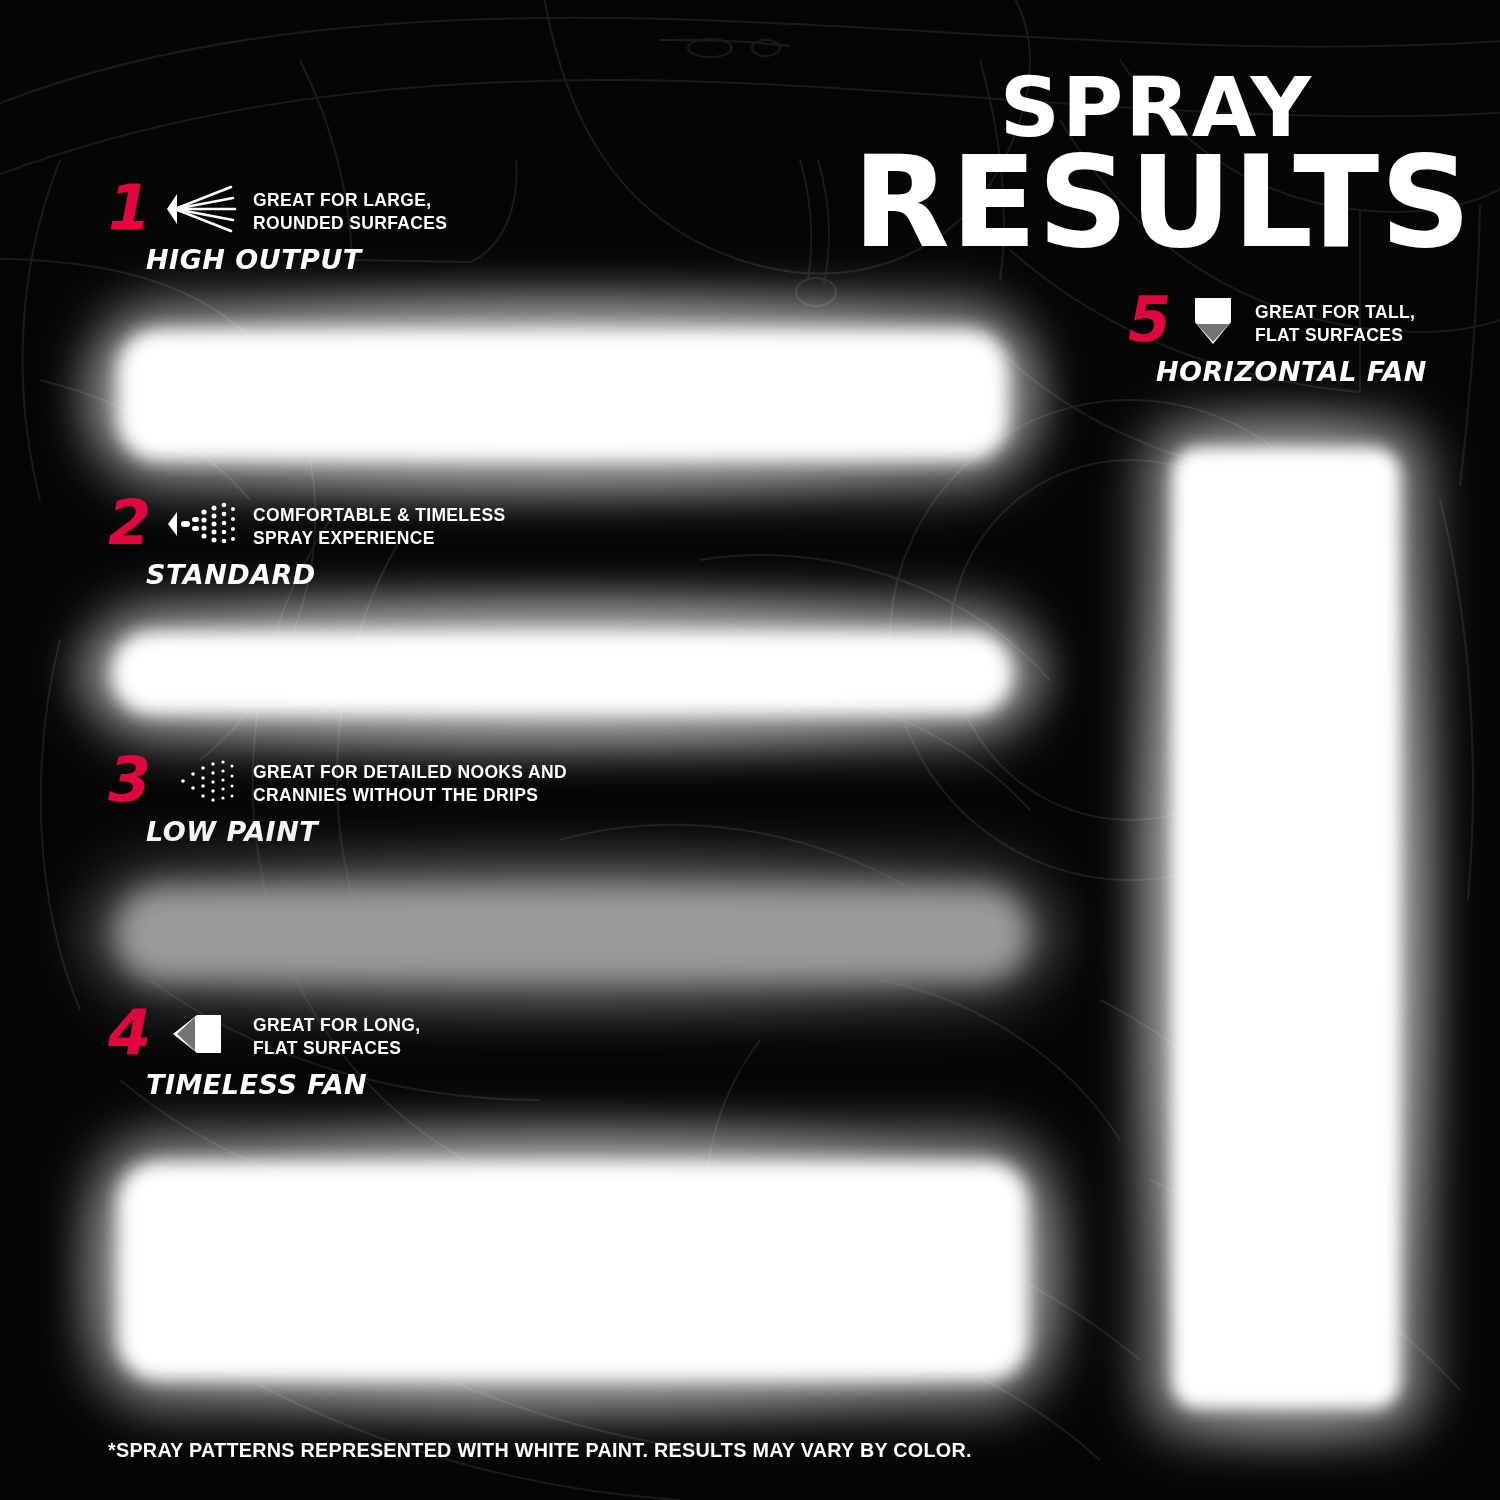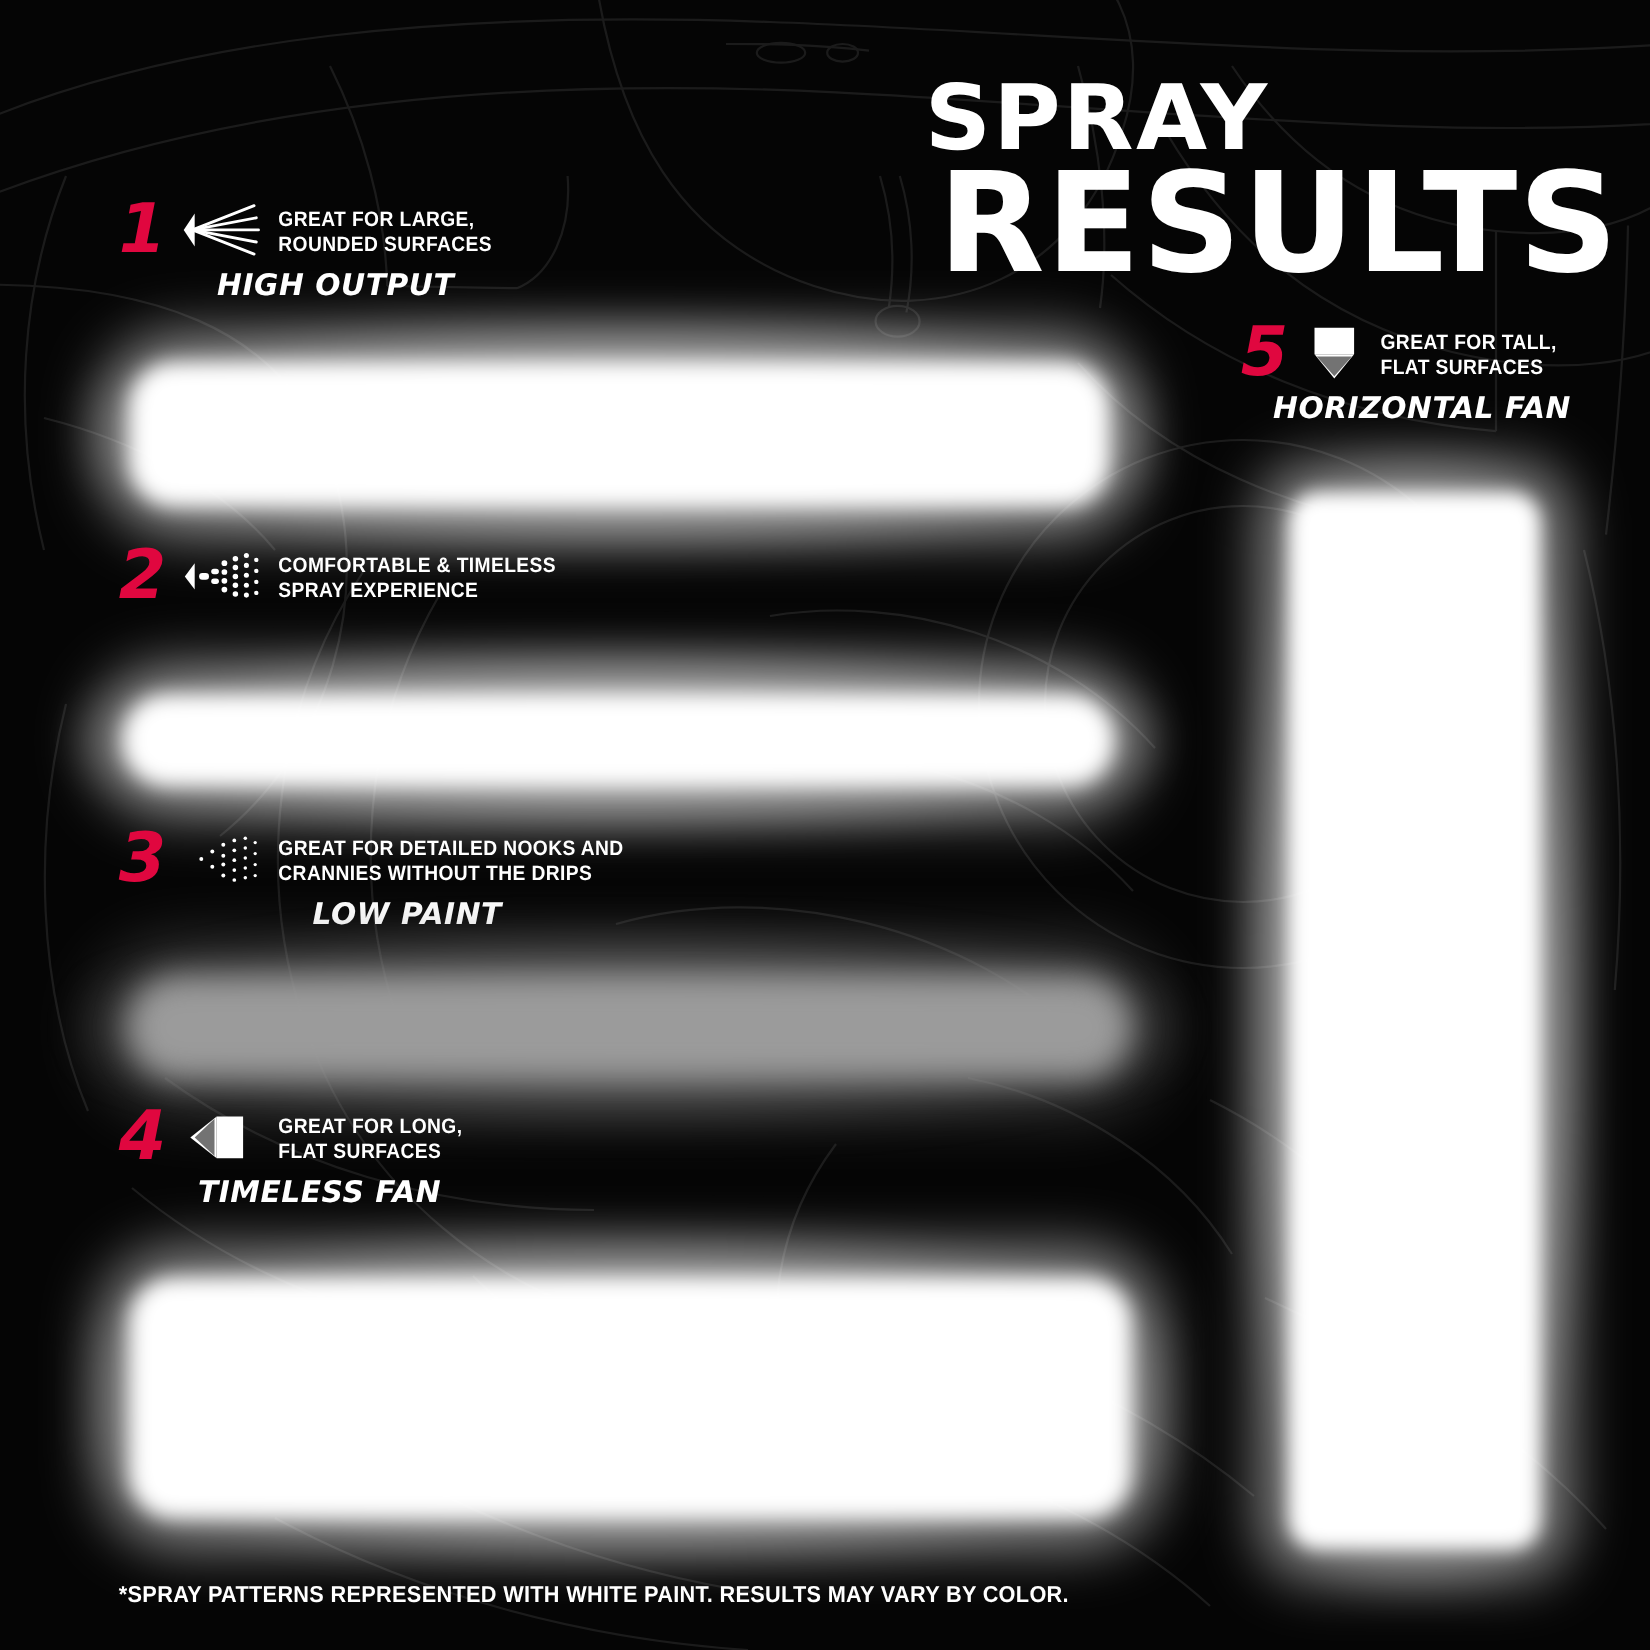--- a/index.html
+++ b/index.html
@@ -28,21 +28,21 @@
     inset: 0;
     opacity: 0.22;
     pointer-events: none;
   }
 
   
   .title-block {
     position: absolute;
     right: 28px;
     top: 72px;
-    text-align: left;
+    text-align: center;
     line-height: 0.88;
   }
   .title-line1 {
     font-family: "DejaVu Sans", sans-serif;
     font-weight: bold;
     font-size: 82px;
     letter-spacing: 2px;
     color: #ffffff;
     display: block;
     transform: scaleX(1.02);
@@ -96,21 +96,20 @@
   }
   .pname {
     font-family: "DejaVu Sans", sans-serif;
     font-weight: bold;
     font-style: italic;
     font-size: 27px;
     letter-spacing: 0.5px;
     color: #fff;
     margin-top: 6px;
     margin-left: 38px;
-    text-align: center;
   }
   .entry.right .pname {
     margin-left: 28px;
   }
 
   
   .swatch {
     position: absolute;
   }
   .swatch .core {
@@ -281,20 +280,21 @@
             <circle cx="68" cy="14" r="2"></circle>
               <circle cx="68" cy="24" r="2"></circle>
             <circle cx="68" cy="34" r="2"></circle>
               <circle cx="68" cy="44" r="2"></circle>
           </g>
         </svg>
       </div>
       <div class="desc">COMFORTABLE &amp; TIMELESS
 SPRAY EXPERIENCE</div>
     </div>
+    <div class="pname">STANDARD</div>
   </div>
 
   <div class="swatch" style="left:112px; top:632px; width:900px; height:82px;">
     <div class="mist"></div>
       <div class="halo"></div>
       <div class="core"></div>
   </div>
 
   <div class="entry" style="left:108px; top:752px;">
     <div class="entry-row">

